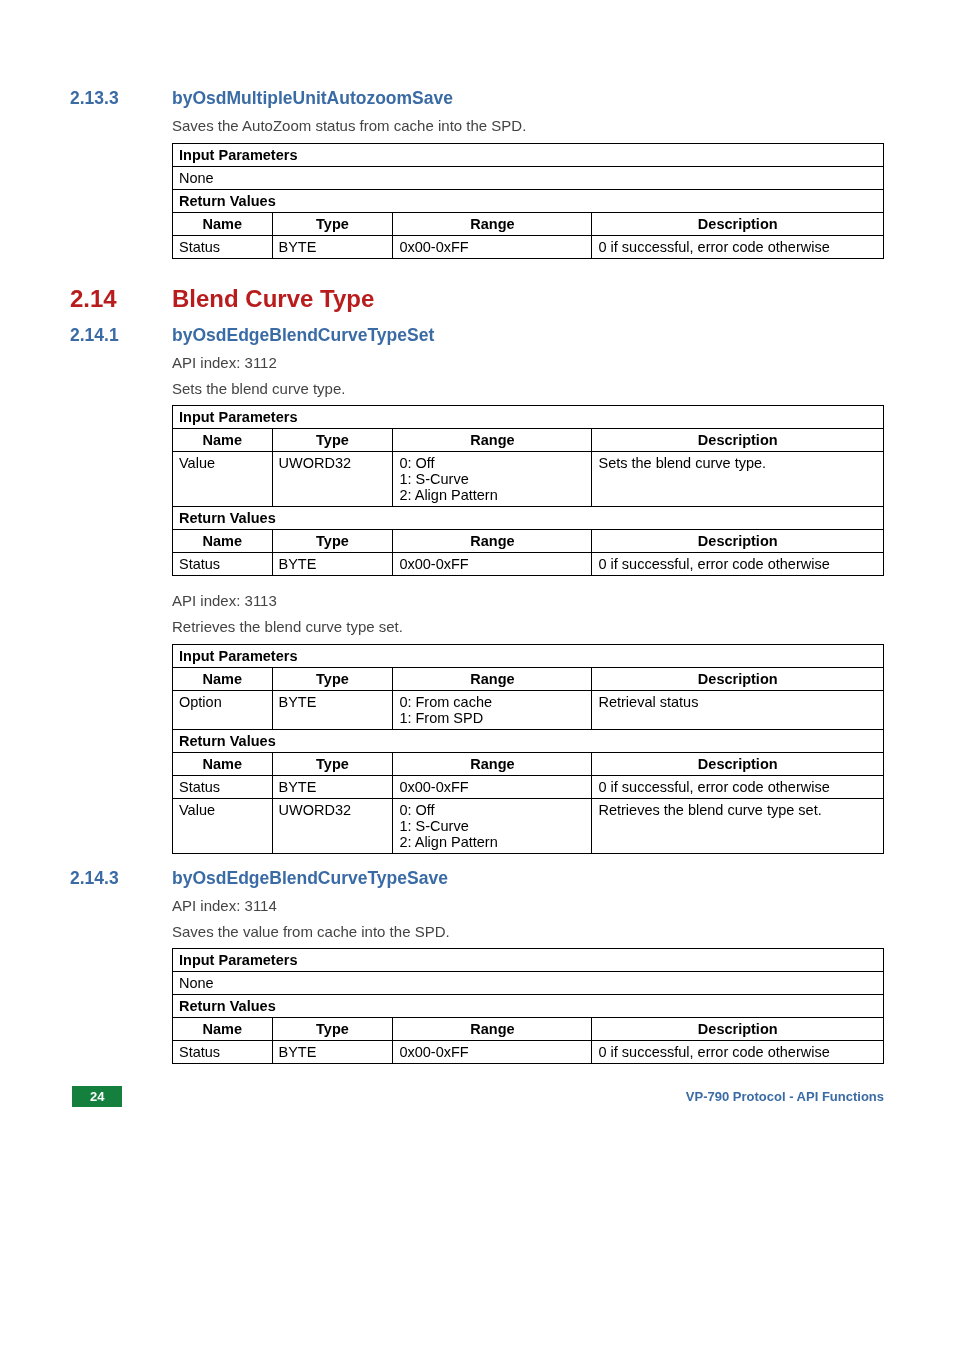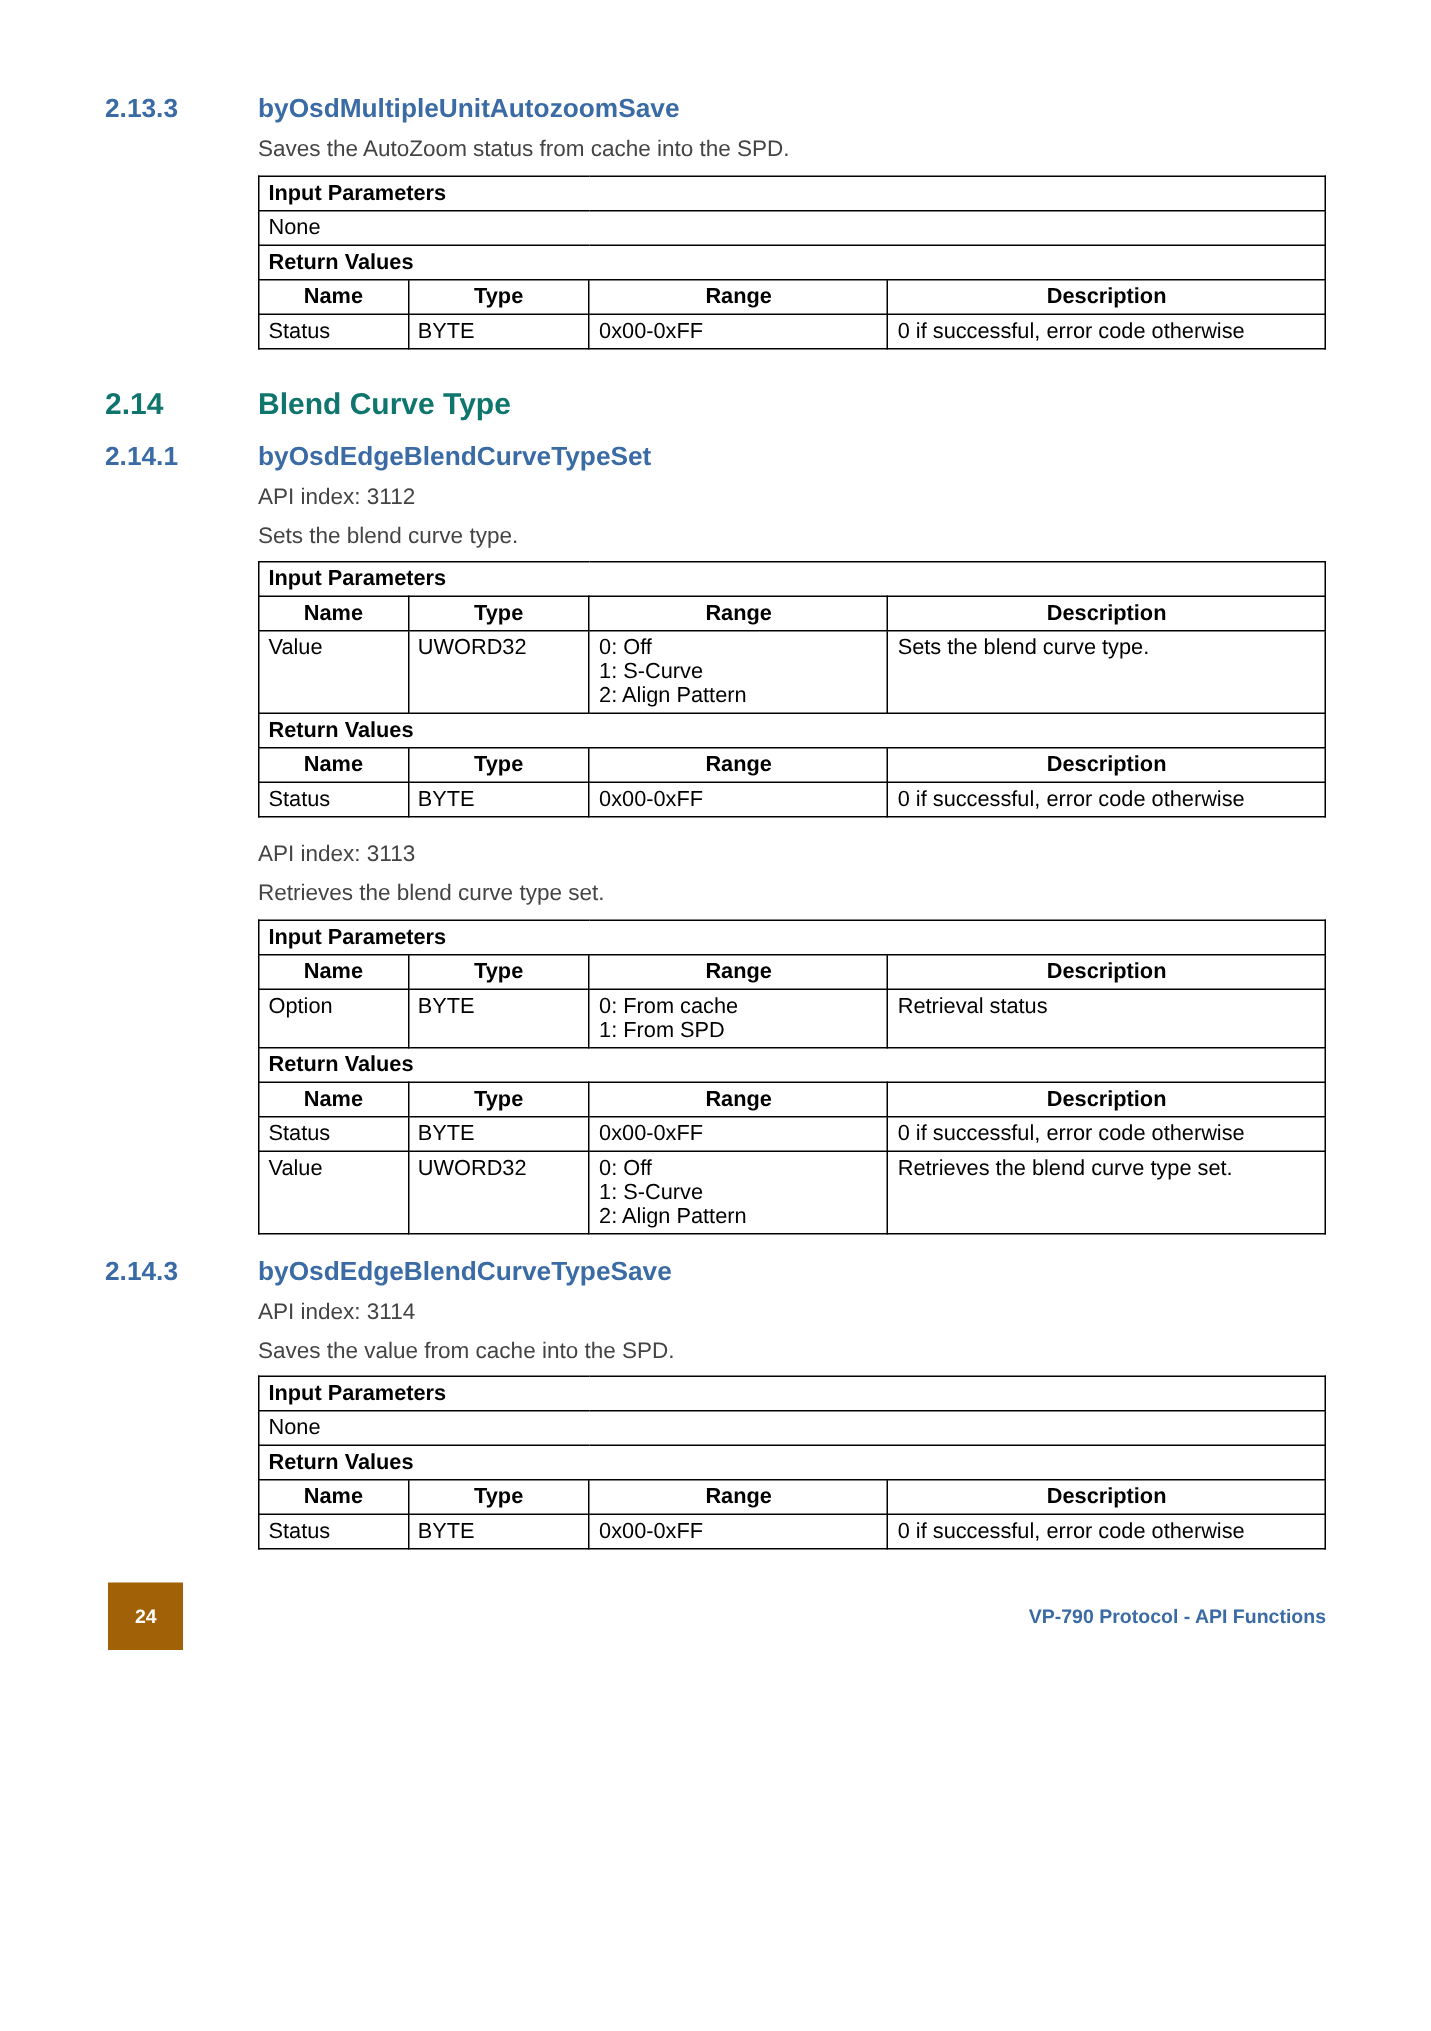--- a/index.html
+++ b/index.html
@@ -6,36 +6,37 @@
   body {
     margin: 0;
     padding: 0;
     font-family: Arial, Helvetica, sans-serif;
     background: #ffffff;
     color: #000000;
     width: 954px;
   }
   .page {
     padding: 50px 70px 20px 70px;
+    margin-top: 26px;
   }
   .h3 {
     display: flex;
     font-size: 17.5px;
     margin-top: 12px;
     margin-bottom: 6px;
     color: #3a6ba5;
     font-weight: bold;
   }
   .h3 .num-col { width: 102px; }
   .h2 {
     display: flex;
-    font-size: 20px;
+    font-size: 24px;
     margin-top: 26px;
     margin-bottom: 10px;
-    color: #0f766e;
+    color: #b91c1c;
     font-weight: bold;
   }
   .h2 .num-col { width: 102px; }
   .body-text {
     margin-left: 102px;
     font-size: 15px;
     color: #444;
     line-height: 1.45;
     margin-bottom: 4px;
   }
@@ -65,23 +66,23 @@
   table.doc .range-col { width: 28%; }
   .footer {
     margin-top: 22px;
     display: flex;
     justify-content: space-between;
     align-items: center;
     font-size: 13px;
     padding-left: 2px;
   }
   .page-badge {
-    background: #a16207;
+    background: #15803d;
     color: #fff;
-    padding: 15px 18px;
+    padding: 3px 18px;
     font-weight: bold;
     font-size: 13px;
   }
   .footer-title {
     color: #3a6ba5;
     font-weight: bold;
   }
 </style>
 </head>
 <body>

